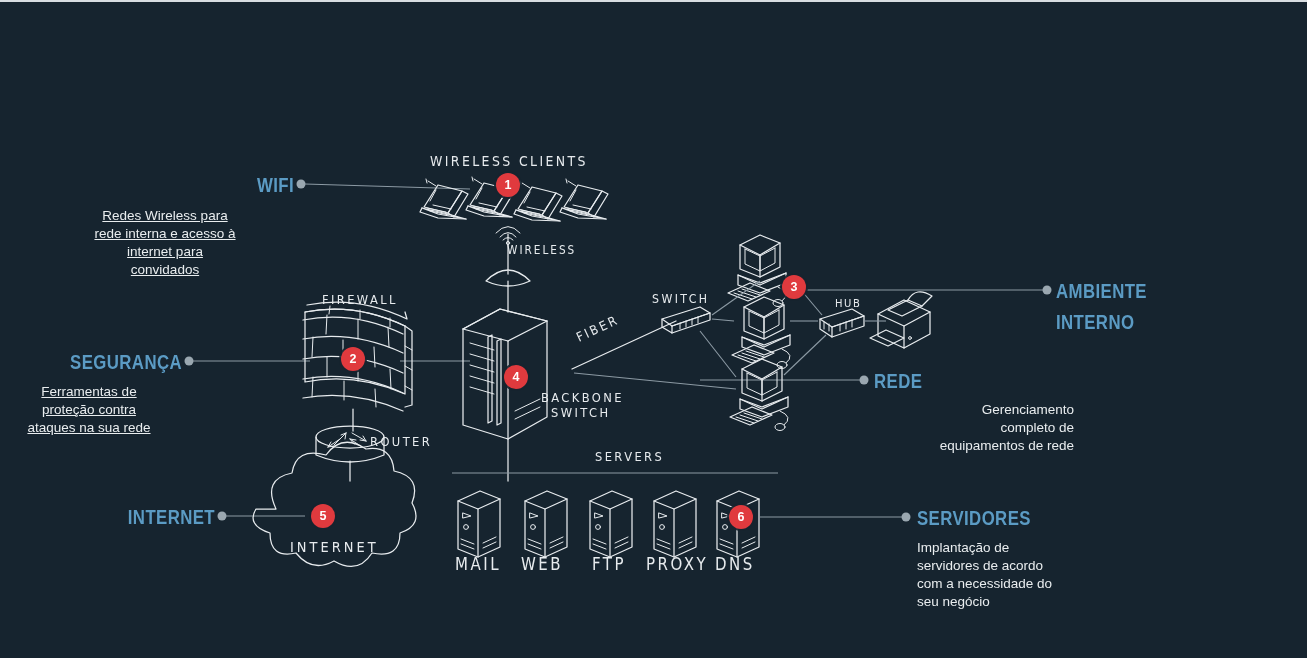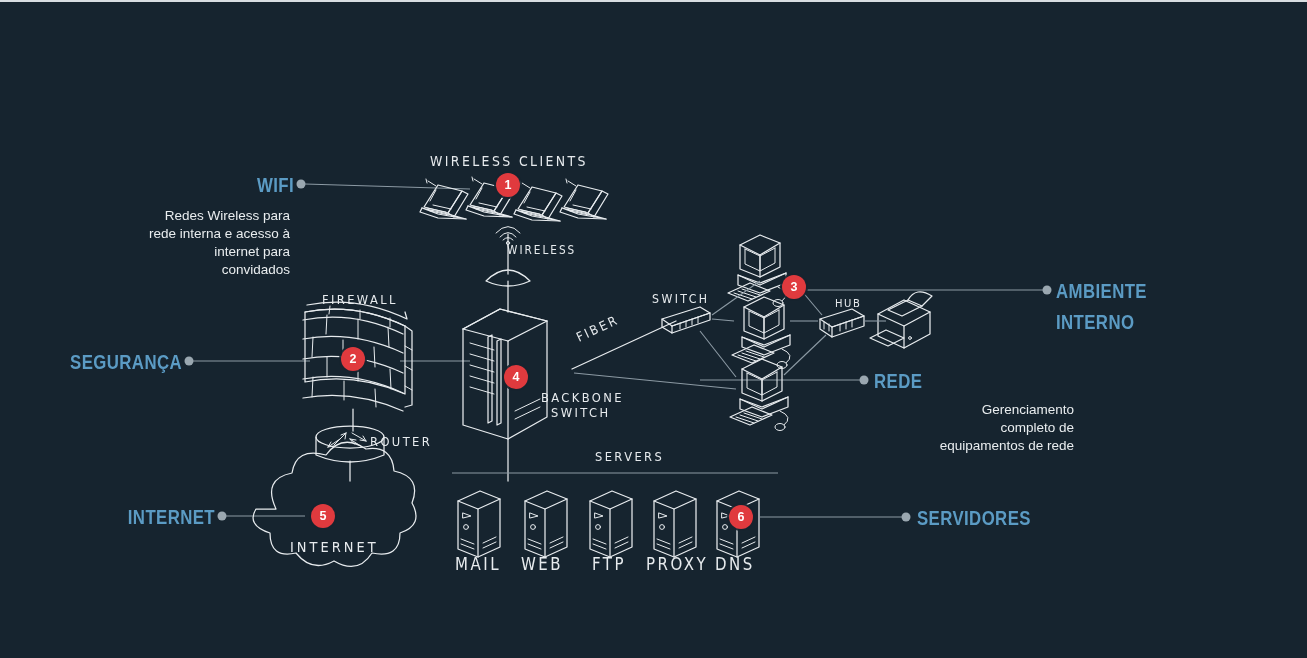--- a/index.html
+++ b/index.html
@@ -18,21 +18,21 @@
     font-size:21px;letter-spacing:0.5px;
     transform:scaleX(0.80);
     white-space:nowrap;
   }
   .cat-title.r{transform-origin:100% 50%;}
   .cat-title.l{transform-origin:0% 50%;}
   .cat-desc{
     position:absolute;color:#e9edef;font-size:13.5px;line-height:18px;
     font-family:"Liberation Sans", sans-serif;white-space:pre-line;
   }
-  .cat-desc.right-al{text-align:right;}
+  .cat-desc.right-al{text-align:center;text-decoration:underline;}
   .cat-desc.left-al{text-align:left;}
 
   .badge{
     position:absolute;width:24px;height:24px;border-radius:50%;
     background:#e03a3e;color:#fff;font-size:12.5px;font-weight:700;
     display:flex;align-items:center;justify-content:center;
     font-family:"Liberation Sans", sans-serif;
     box-shadow:0 0 0 2px rgba(22,36,47,0.9);
   }
 
@@ -392,32 +392,39 @@
   <div class="hand" style="left:646px;top:546px;font-size:15px;letter-spacing:2.5px;">PROXY</div>
   <div class="hand" style="left:715px;top:546px;font-size:15px;letter-spacing:2.5px;">DNS</div>
 
   <div class="cat-title r" style="left:0px;top:164px;width:294px;text-align:right;">WIFI</div>
   <div class="cat-desc right-al" style="left:40px;top:198px;width:250px;">Redes Wireless para
 rede interna e acesso à
 internet para
 convidados</div>
 
   <div class="cat-title r" style="left:0px;top:341px;width:182px;text-align:right;">SEGURANÇA</div>
+  <div class="cat-desc right-al" style="left:0px;top:374px;width:178px;">Ferramentas de
+proteção contra
+ataques na sua rede</div>
 
   <div class="cat-title r" style="left:0px;top:496px;width:215px;text-align:right;">INTERNET</div>
 
   <div class="cat-title l" style="left:1056px;top:270px;">AMBIENTE</div>
   <div class="cat-title l" style="left:1056px;top:301px;">INTERNO</div>
 
   <div class="cat-title l" style="left:874px;top:360px;">REDE</div>
   <div class="cat-desc left-al" style="left:874px;top:392px;width:200px;text-align:right;">Gerenciamento
 completo de
 equipamentos de rede</div>
 
   <div class="cat-title l" style="left:917px;top:497px;">SERVIDORES</div>
+  <div class="cat-desc left-al" style="left:917px;top:530px;width:215px;">Implantação de
+servidores de acordo
+com a necessidade do
+seu negócio</div>
 
   <div class="badge" style="left:496px;top:164px;">1</div>
   <div class="badge" style="left:341px;top:338px;">2</div>
   <div class="badge" style="left:782px;top:266px;">3</div>
   <div class="badge" style="left:504px;top:356px;">4</div>
   <div class="badge" style="left:311px;top:495px;">5</div>
   <div class="badge" style="left:729px;top:496px;">6</div>
 
 </div>
 

